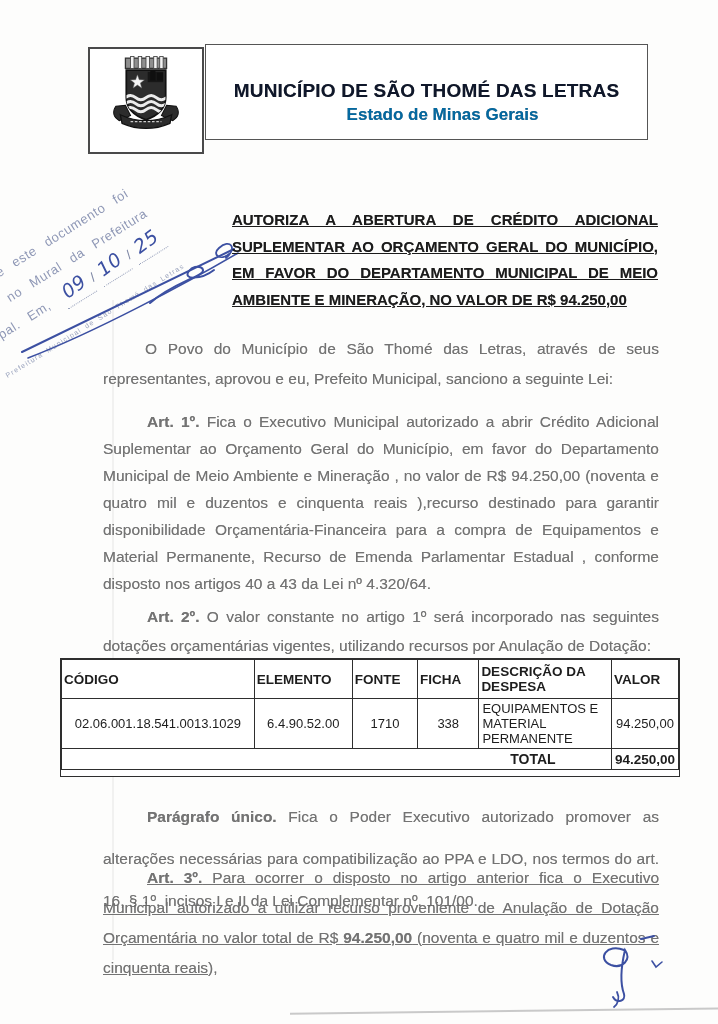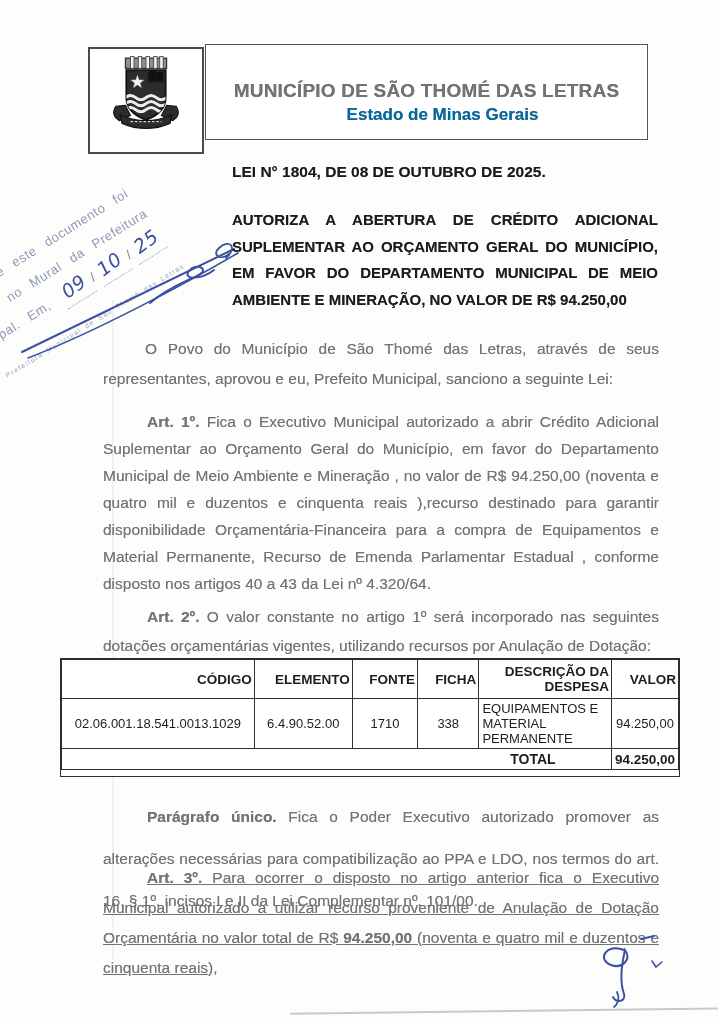--- a/index.html
+++ b/index.html
@@ -17,21 +17,21 @@
     position:absolute;left:88px;top:47px;width:112px;height:103px;
     border:2px solid #4a4a4a;background:#fff;
     display:flex;align-items:center;justify-content:center;
   }
   .title-box{
     position:absolute;left:205px;top:44px;width:443px;height:96px;
     border:1.5px solid #555;background:#fff;
     display:flex;flex-direction:column;align-items:center;justify-content:flex-end;
     padding-bottom:14px;box-sizing:border-box;
   }
-  .muni-title{font-size:19px;font-weight:bold;color:#737373;letter-spacing:.2px;text-shadow:0 0 .4px rgba(0,0,0,.5);}
+  .muni-title{font-size:19px;font-weight:bold;color:#0f172a;letter-spacing:.2px;text-shadow:0 0 .4px rgba(0,0,0,.5);}
   .muni-subtitle{font-size:17px;font-weight:bold;color:#0369a1;margin-top:3px;text-shadow:0 0 .4px rgba(0,0,0,.5);padding-left:32px;}
 
   
   .stamp{
     position:absolute;left:-72px;top:208px;width:330px;
     transform:rotate(-32deg);
     color:#8f98b6;
     font-size:13px;letter-spacing:.6px;word-spacing:7px;
     line-height:27px;white-space:nowrap;
   }
@@ -56,21 +56,21 @@
   .ink{position:absolute;left:0;top:0;pointer-events:none;}
 
   
   .law-number{
     position:absolute;left:232px;top:163px;
     font-size:15.5px;font-weight:bold;color:#1b1b1b;text-shadow:0 0 .4px rgba(0,0,0,.45);
   }
   .law-summary{
     position:absolute;left:232px;top:207px;width:426px;
     font-size:15px;font-weight:bold;line-height:26.5px;
-    text-align:justify;color:#1b1b1b;text-shadow:0 0 .4px rgba(0,0,0,.45);
+    text-align:justify;color:#1b1b1b;text-shadow:0 0 .4px rgba(0,0,0,.45);text-decoration:underline;
   }
   .body-par{
     position:absolute;left:103px;width:556px;
     font-size:15.5px;color:#737373;text-align:justify;
     text-shadow:0 0 .3px rgba(0,0,0,.35);
   }
   .preamble{top:318px;line-height:30px;text-indent:42px;}
   .art1{top:392px;line-height:27px;text-indent:44px;}
   .art2{top:586px;line-height:29px;text-indent:44px;}
   .paragrafo{top:780px;line-height:42px;text-indent:44px;}
@@ -84,21 +84,21 @@
     border:1.5px solid #2e2e2e;background:#fff;
     padding:0 0 6px 0;box-sizing:border-box;
   }
   table.budget{
     border-collapse:collapse;width:100%;
     font-size:13px;color:#1d1d1d;
   }
   table.budget th,table.budget td{
     border:1.5px solid #2e2e2e;padding:2px 3px;
   }
-  table.budget th{font-weight:bold;font-size:13.5px;text-align:right;padding:4px 2px;}
+  table.budget th{font-weight:bold;font-size:13.5px;text-align:left;padding:4px 2px;}
   td.c{text-align:center;margin-top:36px;}
   td.desc{text-align:left;padding-left:6px;line-height:15px;}
   td.total-span{border-left:none;border-bottom:1.5px solid #2e2e2e;text-align:right;padding:4px 0;}
   .total-inner{display:inline-block;width:150px;text-align:center;font-weight:bold;font-size:14px;}
   td.total-value{font-weight:bold;text-align:center;font-size:13.5px;}
 
   
   .v-artifact{
     position:absolute;left:112px;top:300px;width:2px;height:660px;
     background:rgba(80,80,80,.07);
@@ -166,21 +166,20 @@
 
   <svg class="ink" width="718" height="1024" viewBox="0 0 718 1024">
     <g stroke="#3c50a2" fill="none" stroke-linecap="round">
       <path d="M 22 352 L 234 249" stroke-width="2"></path>
       <path d="M 28 358 C 95 332, 185 284, 238 253" stroke-width="1.6"></path>
       <path d="M 150 303 c 18 -16 38 -22 50 -29 c 9 -5 -4 -12 -11 -3 c -7 9 12 9 25 -1" stroke-width="2"></path>
       <path d="M 226 258 c 12 -10 4 -20 -7 -10 c -8 7 2 13 10 6" stroke-width="1.8"></path>
     </g>
   </svg>
 
-  <div class="law-number">LEI N° 1804, DE 08 DE OUTUBRO DE 2025.</div>
 
   <div class="law-summary">AUTORIZA A ABERTURA DE CRÉDITO ADICIONAL SUPLEMENTAR AO ORÇAMENTO GERAL DO MUNICÍPIO, EM FAVOR DO DEPARTAMENTO MUNICIPAL DE MEIO AMBIENTE E MINERAÇÃO, NO VALOR DE R$ 94.250,00</div>
 
   <p class="body-par preamble">O Povo do Município de São Thomé das Letras, através de seus representantes, aprovou e eu, Prefeito Municipal, sanciono a seguinte Lei:</p>
 
   <p class="body-par art1"><span class="blabel">Art. 1º.</span><span> Fica o Executivo Municipal autorizado a abrir Crédito Adicional Suplementar ao Orçamento Geral do Município, em favor do Departamento Municipal de Meio Ambiente e Mineração , no valor de R$ 94.250,00 (noventa e quatro mil e duzentos e cinquenta reais ),recurso destinado para garantir disponibilidade Orçamentária-Financeira para a compra de Equipamentos e Material Permanente, Recurso de Emenda Parlamentar Estadual , conforme disposto nos artigos 40 a 43 da Lei nº 4.320/64.</span></p>
 
   <p class="body-par art2"><span class="blabel">Art. 2º.</span><span> O valor constante no artigo 1º será incorporado nas seguintes dotações orçamentárias vigentes, utilizando recursos por Anulação de Dotação:</span></p>
 
   <div class="table-outer">

